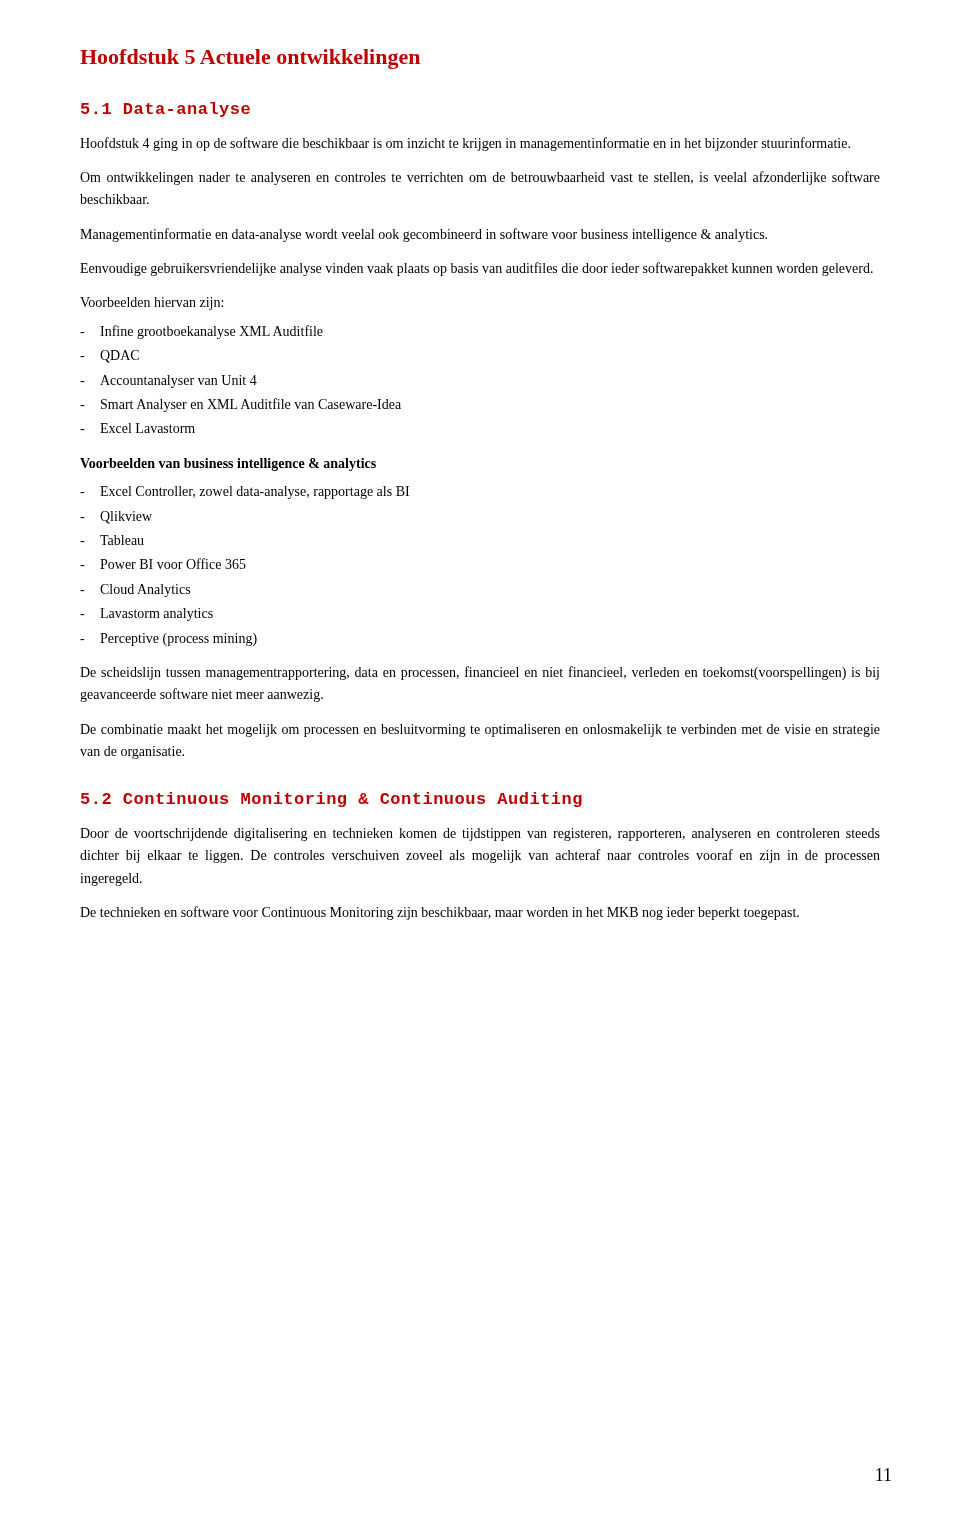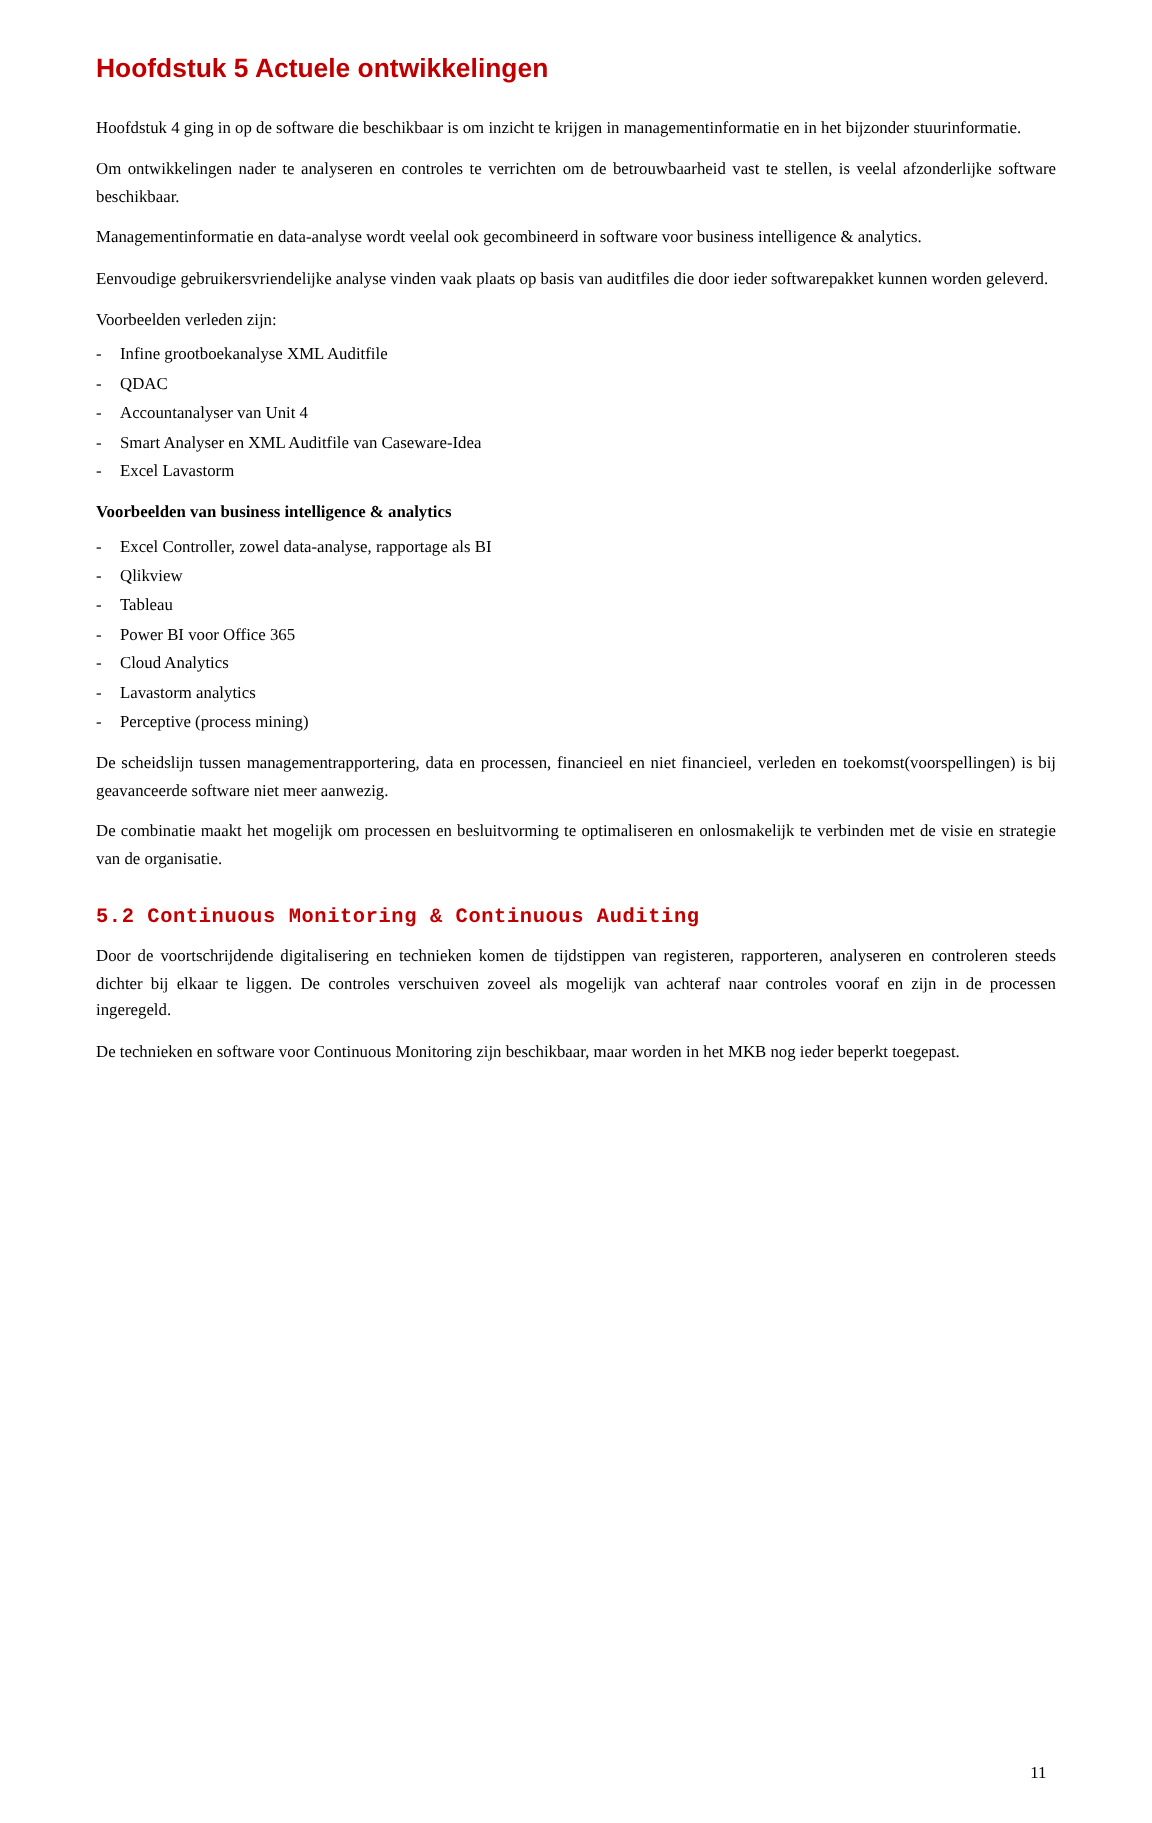--- a/index.html
+++ b/index.html
@@ -13,21 +13,21 @@
       font-size: 14px;
       color: #000;
       background: #fff;
       width: 960px;
       min-height: 1519px;
       padding: 40px 80px 60px 80px;
       line-height: 1.5;
     }
 
     h1.chapter-title {
-      font-family: Liberation Sans, sans-serif;
+      font-family: Liberation Serif, serif;
       font-size: 22px;
       font-weight: bold;
       color: #c00000;
       margin-bottom: 24px;
     }
 
     h2.section-title {
       font-family: 'Courier New', Courier, monospace;
       font-size: 17px;
       font-weight: bold;
@@ -58,22 +58,22 @@
 
     ul li::before {
       content: '-';
       position: absolute;
       left: 0;
     }
 
     .page-number {
       position: fixed;
       bottom: 30px;
-      right: 88px;
-      font-size: 14px;
+      right: 68px;
+      font-size: 18px;
       color: #000;
     }
 
     .section-block {
       margin-bottom: 16px;
     }
 
     .intro-text {
       margin-bottom: 12px;
     }
@@ -87,30 +87,31 @@
       margin-bottom: 2px;
     }
   </style>
 </head>
 <body>
 
 <h1 class="chapter-title">Hoofdstuk 5 Actuele ontwikkelingen</h1>
 
 <div class="section-block">
 
+  <h2 class="section-title">5.1 Data-analyse</h2>
 
   <p class="intro-text">Hoofdstuk 4 ging in op de software die beschikbaar is om inzicht te krijgen in managementinformatie en in het bijzonder stuurinformatie.</p>
 
   <p class="intro-text">Om ontwikkelingen nader te analyseren en controles te verrichten om de betrouwbaarheid vast te stellen, is veelal afzonderlijke software beschikbaar.</p>
 
   <p class="intro-text">Managementinformatie en data-analyse wordt veelal ook gecombineerd in software voor business intelligence &amp; analytics.</p>
 
   <p class="intro-text">Eenvoudige gebruikersvriendelijke analyse vinden vaak plaats op basis van auditfiles die door ieder softwarepakket kunnen worden geleverd.</p>
 
-  <p class="list-group-label">Voorbeelden verleden zijn:</p>
+  <p class="list-group-label">Voorbeelden hiervan zijn:</p>
 
   <ul>
     <li>Infine grootboekanalyse XML Auditfile</li>
     <li>QDAC</li>
     <li>Accountanalyser van Unit 4</li>
     <li>Smart Analyser en XML Auditfile van Caseware-Idea</li>
     <li>Excel Lavastorm</li>
   </ul>
 
   <p class="bi-intro">Voorbeelden van business intelligence &amp; analytics</p>

